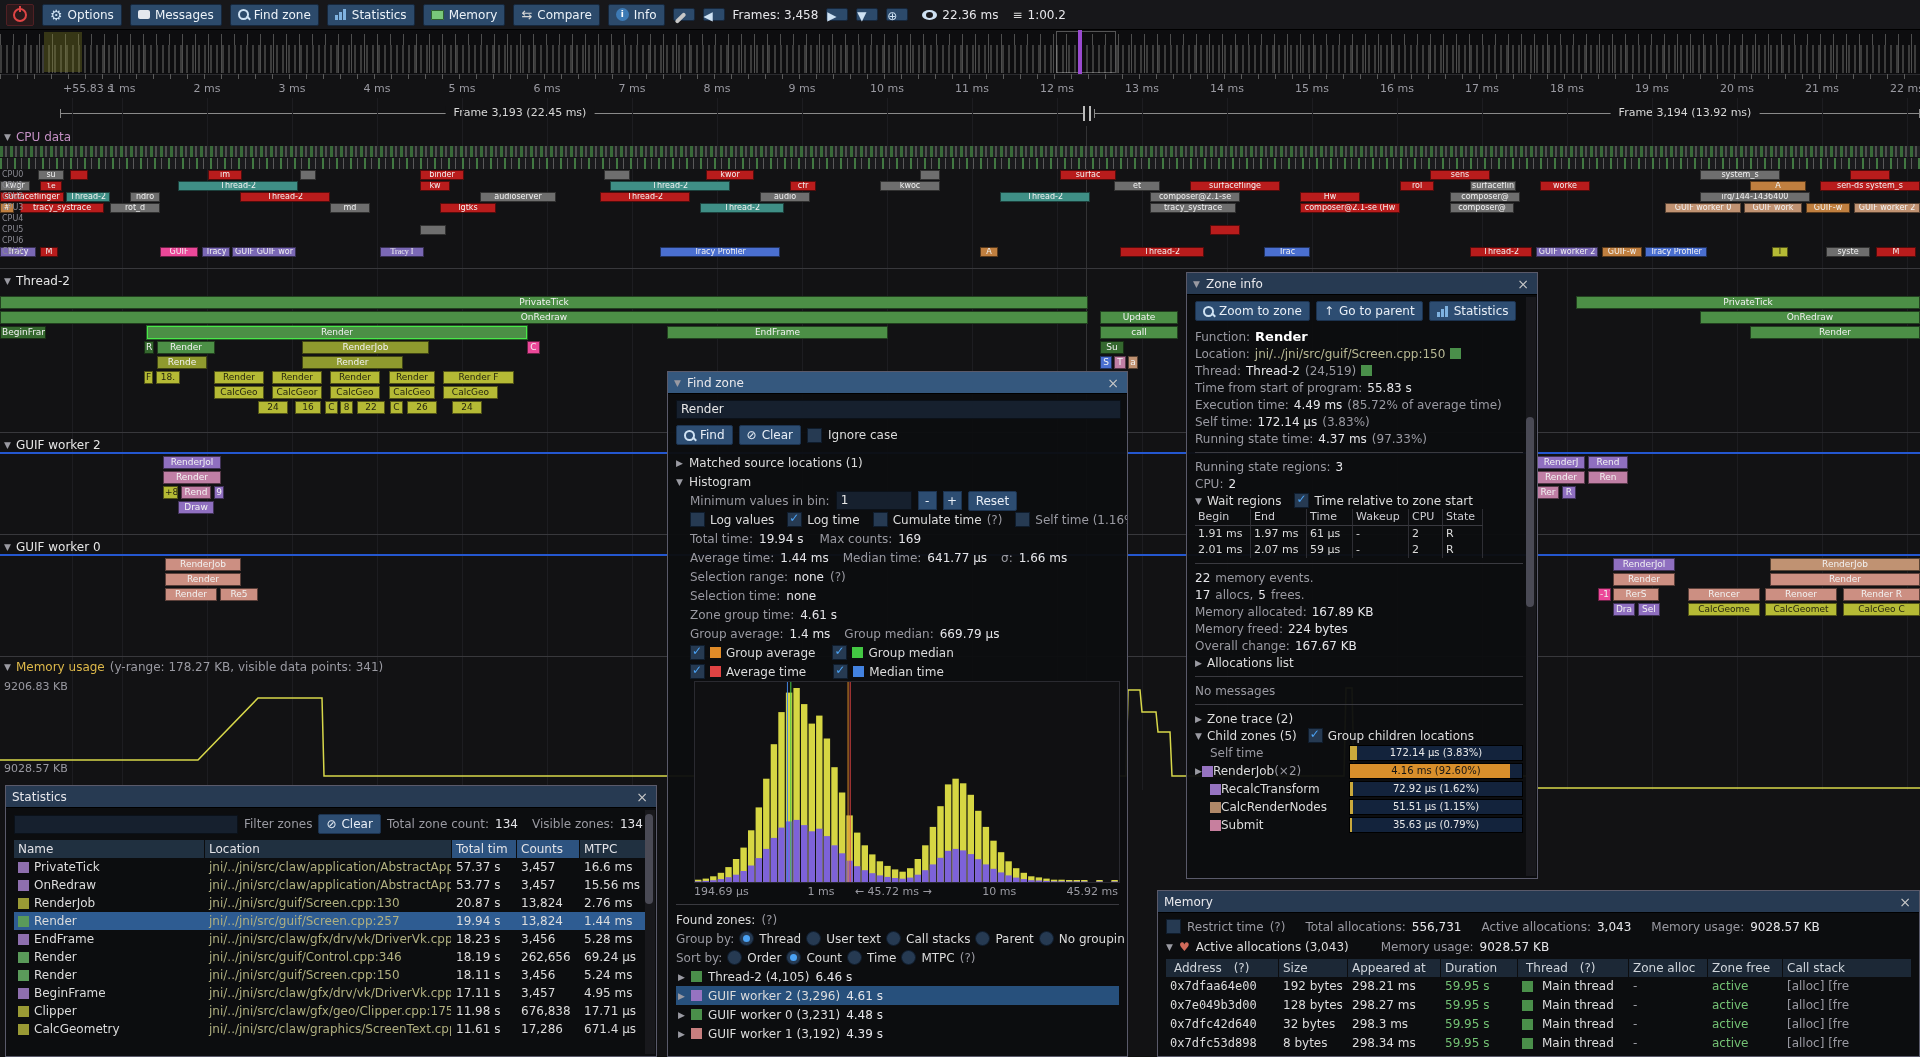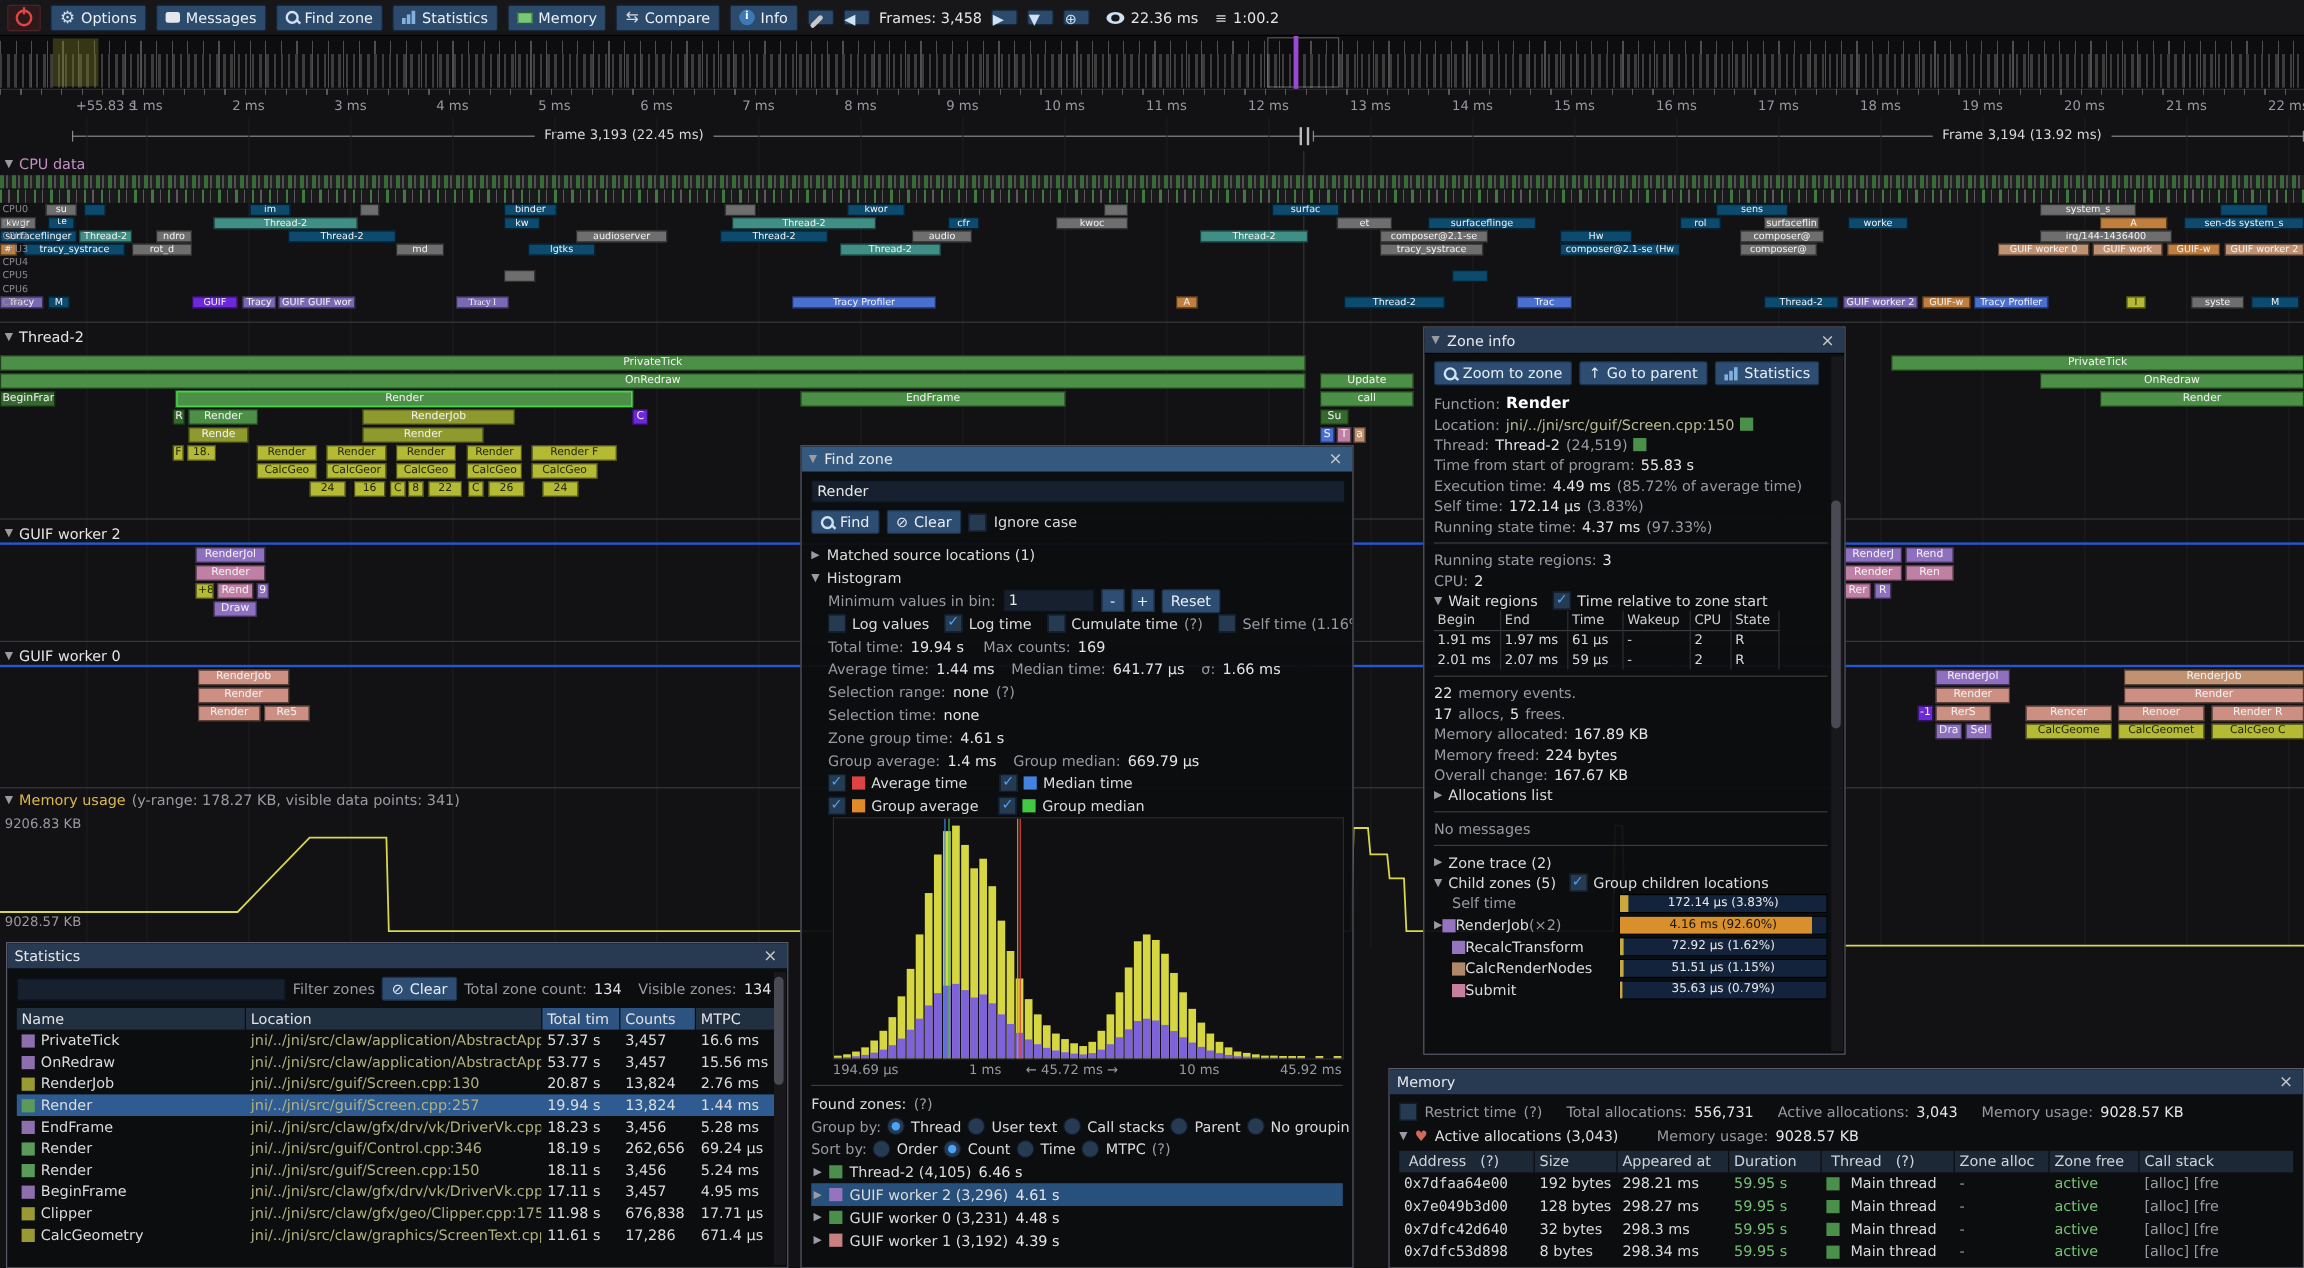--- a/index.html
+++ b/index.html
@@ -62,22 +62,22 @@
   .clabel{position:absolute;left:2px;top:0;font-size:8px;color:#8a8a92;z-index:2;line-height:10px}
   .usage{position:absolute;left:0;right:0;height:11px;opacity:.85}
   .u1{background:repeating-linear-gradient(90deg,#3f7a3f 0 3px,#232326 3px 5px,#5a5a5a 5px 7px,#232326 7px 10px)}
   .u2{background:repeating-linear-gradient(90deg,#4a8a4a 0 2px,#1c1c1f 2px 7px,#666 7px 8px,#1c1c1f 8px 14px)}
   .zrow{position:absolute;left:0;width:1920px;height:13px}
   .zone{position:absolute;top:0;bottom:0;font-size:9px;line-height:11px;color:#f2f2f2;overflow:hidden;white-space:nowrap;
     text-align:center;border:1px solid rgba(0,0,0,.55);box-sizing:border-box;padding:0 1px}
   .crow .zone{font-size:8px;line-height:8px}
   .zone.hl{border:1px solid #49e849;box-shadow:0 0 0 1px rgba(73,232,73,.35)}
   .g1{background:#35682f}.g2{background:#4c8f46}.ol{background:#8f9a2e}.yl{background:#b5ba35;color:#26260f}
-  .rd{background:#6d28d9}.pu{background:#8f6fc0}.pk{background:#c07fa5}.tn{background:#c09272}.sa{background:#cc8f82}
-  .bl{background:#4a6fd0}.tl{background:#3f8f86}.gy{background:#6e6e6e}.gn{background:#0c4a6e}.gn2{background:#5fb55f}
+  .rd{background:#ec4899}.pu{background:#8f6fc0}.pk{background:#c07fa5}.tn{background:#c09272}.sa{background:#cc8f82}
+  .bl{background:#4a6fd0}.tl{background:#3f8f86}.gy{background:#6e6e6e}.gn{background:#b91c1c}.gn2{background:#5fb55f}
   .or{background:#c07f3f}.pu2{background:#7a68b5}
   #memsvg{position:absolute;top:676px;left:0}
   .memlabel{position:absolute;left:4px;font-size:11px;color:#9a9aa2}
   
   .win{position:absolute;background:rgba(13,14,16,0.96);border:1px solid #5a5a6a;display:flex;flex-direction:column;box-sizing:border-box;overflow:hidden}
   .tbar{height:21px;min-height:21px;background:#273a52;display:flex;align-items:center;gap:6px;padding:0 6px;border-bottom:1px solid #000}
   .tbar.active{background:#35587e}
   .ttl{color:#e8e8ec}
   .x{margin-left:auto;color:#c8c8c8;width:16px;text-align:center;font-size:14px}
   .body{position:relative;flex:1;padding:6px 8px;overflow:hidden}
@@ -675,33 +675,33 @@
           <span class="val">4.61 s</span>
         </div>
       <div class="fz-line" style="margin-left:14px">
           <span class="dim">Group average:</span>
           <span class="val">1.4 ms</span>
           <span class="dim" style="margin-left:8px">Group median:</span>
           <span class="val">669.79 μs</span>
         </div>
       <div class="fz-line" style="margin-left:14px;gap:5px">
         <span class="chk on"></span>
+          <i class="sq" style="background: rgb(224, 139, 40);"></i>
+          <span>Group average</span>
+        <span class="chk on" style="margin-left:12px"></span>
+          <i class="sq" style="background: rgb(67, 200, 67);"></i>
+          <span>Group median</span>
+      </div>
+      <div class="fz-line" style="margin-left:14px;gap:5px">
+        <span class="chk on"></span>
           <i class="sq" style="background: rgb(224, 67, 67);"></i>
           <span>Average time</span>
         <span class="chk on" style="margin-left:22px"></span>
           <i class="sq" style="background: rgb(67, 130, 224);"></i>
           <span>Median time</span>
-      </div>
-      <div class="fz-line" style="margin-left:14px;gap:5px">
-        <span class="chk on"></span>
-          <i class="sq" style="background: rgb(224, 139, 40);"></i>
-          <span>Group average</span>
-        <span class="chk on" style="margin-left:12px"></span>
-          <i class="sq" style="background: rgb(67, 200, 67);"></i>
-          <span>Group median</span>
       </div>
       <div class="plot">
         <svg width="424" height="200" viewBox="0 0 424 200">
             <g>
               <rect x="0.0" y="197.7" width="6.4" height="2.3" fill="#d6d643"></rect>
               <rect x="0.0" y="199.3" width="6.4" height="0.7" fill="#7d62d9"></rect>
               <rect x="7.6" y="196.6" width="6.4" height="3.4" fill="#d6d643"></rect>
               <rect x="7.6" y="198.9" width="6.4" height="1.1" fill="#7d62d9"></rect>
               <rect x="15.1" y="194.3" width="6.4" height="5.7" fill="#d6d643"></rect>
               <rect x="15.1" y="198.2" width="6.4" height="1.8" fill="#7d62d9"></rect>

